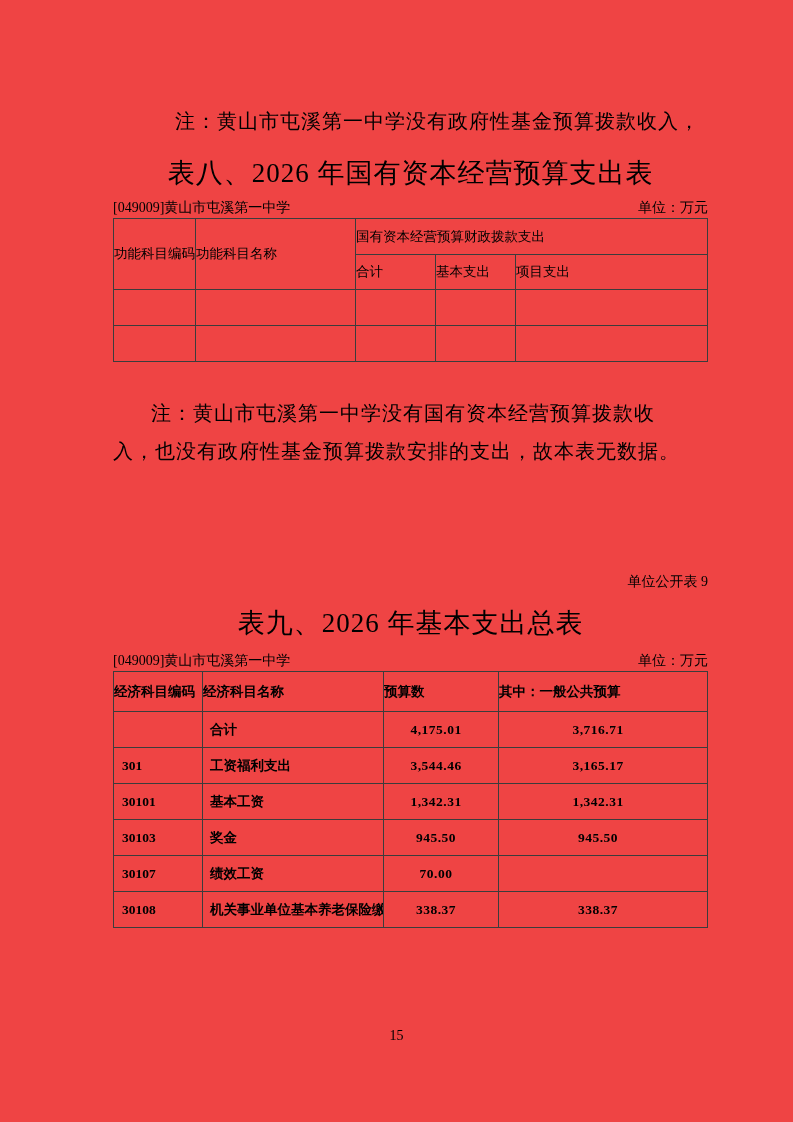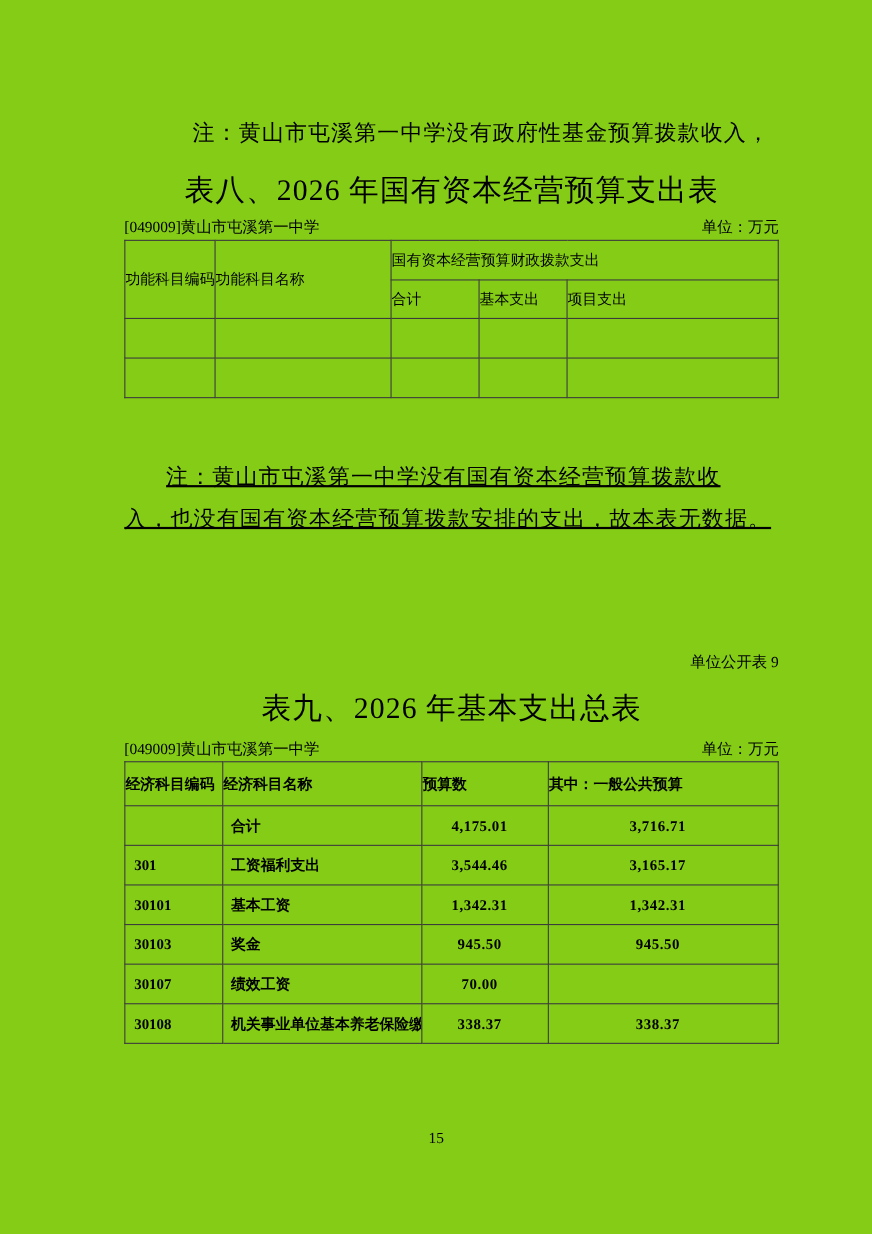--- a/index.html
+++ b/index.html
@@ -4,21 +4,21 @@
 <style>
   html, body {
     margin: 0;
     padding: 0;
     background: #ffffff;
   }
   .page {
     position: relative;
     width: 793px;
     height: 1122px;
-    background: #84cc16;
+    background: #ef4444;
     color: #000000;
     font-family: "Liberation Serif", "DejaVu Serif", serif;
     overflow: hidden;
     margin: 0 auto;
   }
   .content {
     position: absolute;
     left: 113px;
     top: 0;
     width: 595px;
@@ -26,21 +26,21 @@
   
   .note {
     font-size: 20px;
     line-height: 38px;
     letter-spacing: 1px;
     text-align: justify;
   }
   .note-first { margin-top: 102px; }
   .note-line.indent-lg { text-indent: 62px; }
   .note-line.indent-sm { text-indent: 38px; }
-  .note-second { margin-top: 53px; text-decoration: underline; }
+  .note-second { margin-top: 32px; }
   
   .table-label {
     margin-top: 32px;
     text-align: right;
     font-size: 14px;
     line-height: 16px;
   }
   .table-label.second { margin-top: 104px; }
   
   .table-title {
@@ -144,21 +144,21 @@
           <td></td>
           <td></td>
           <td></td>
           <td></td>
         </tr>
       </tbody>
     </table>
 
     <div class="note note-second">
       <div class="note-line indent-sm">注：黄山市屯溪第一中学没有国有资本经营预算拨款收</div>
-      <div class="note-line">入，也没有国有资本经营预算拨款安排的支出，故本表无数据。</div>
+      <div class="note-line">入，也没有政府性基金预算拨款安排的支出，故本表无数据。</div>
     </div>
 
     <div class="table-label second">单位公开表 9</div>
     <div class="table-title">表九、2026 年基本支出总表</div>
     <div class="meta-row second">
       <span>[049009]黄山市屯溪第一中学</span>
       <span>单位：万元</span>
     </div>
 
     <table class="budget t9">

